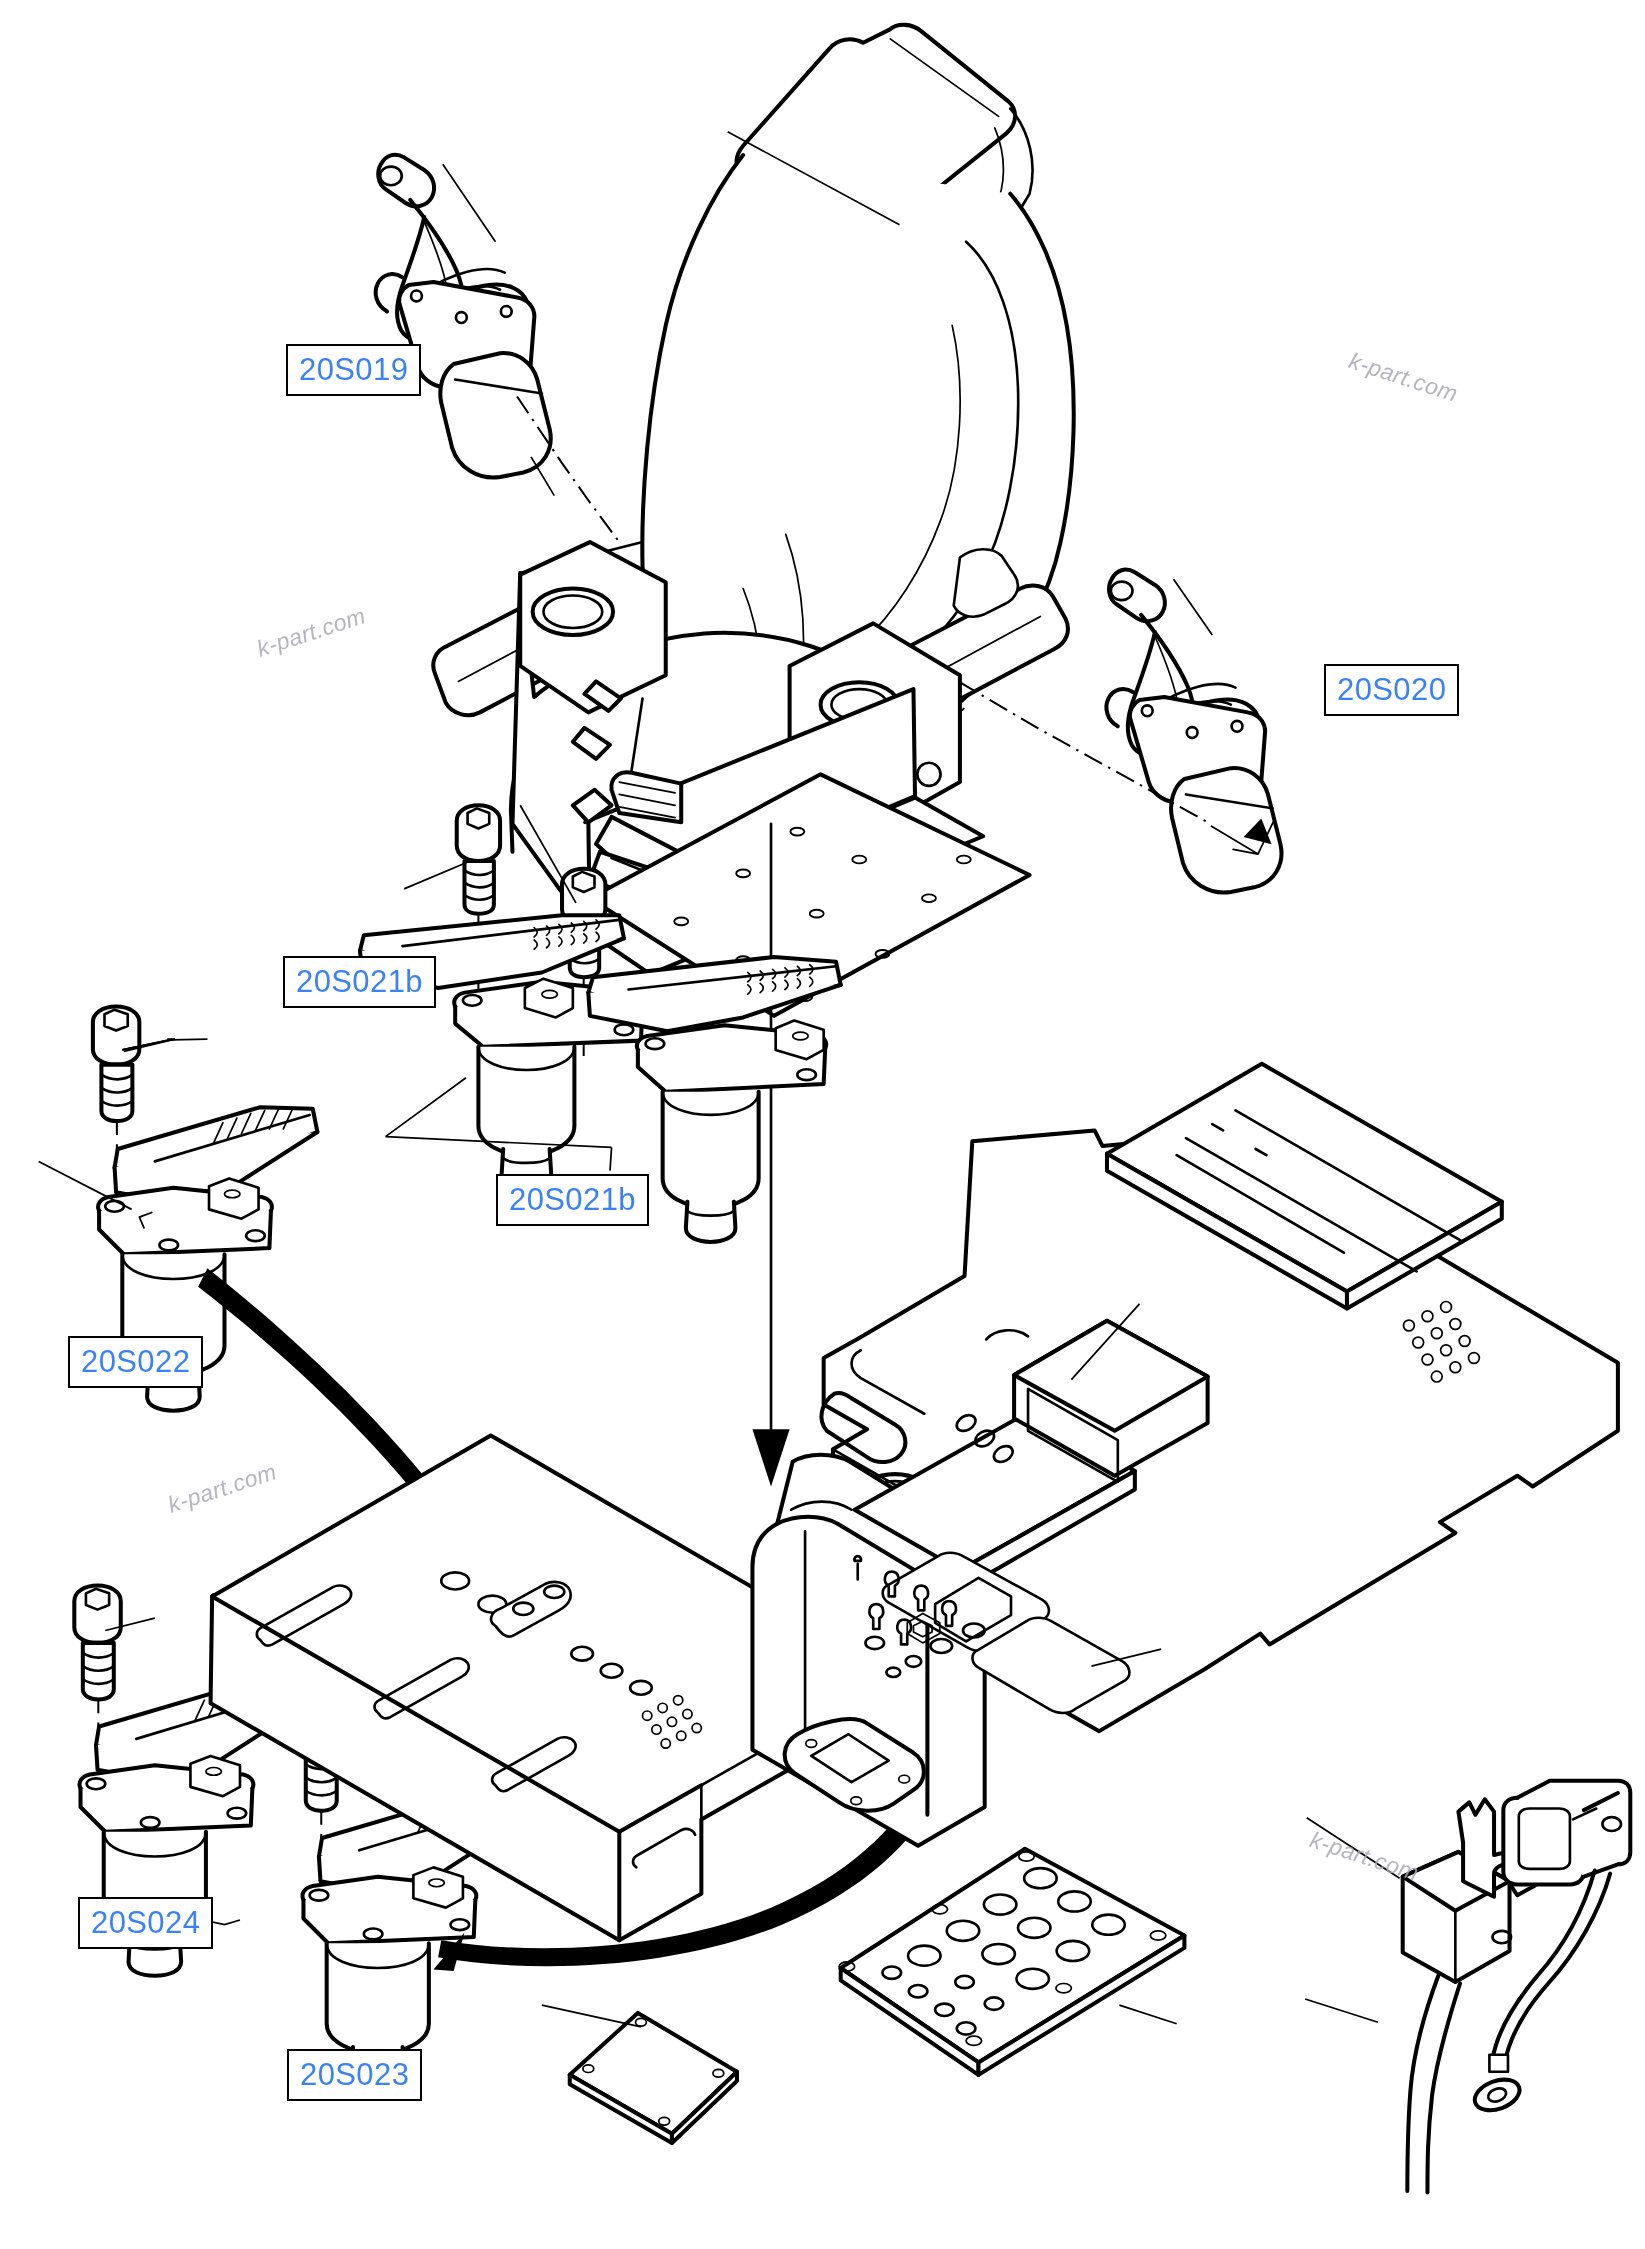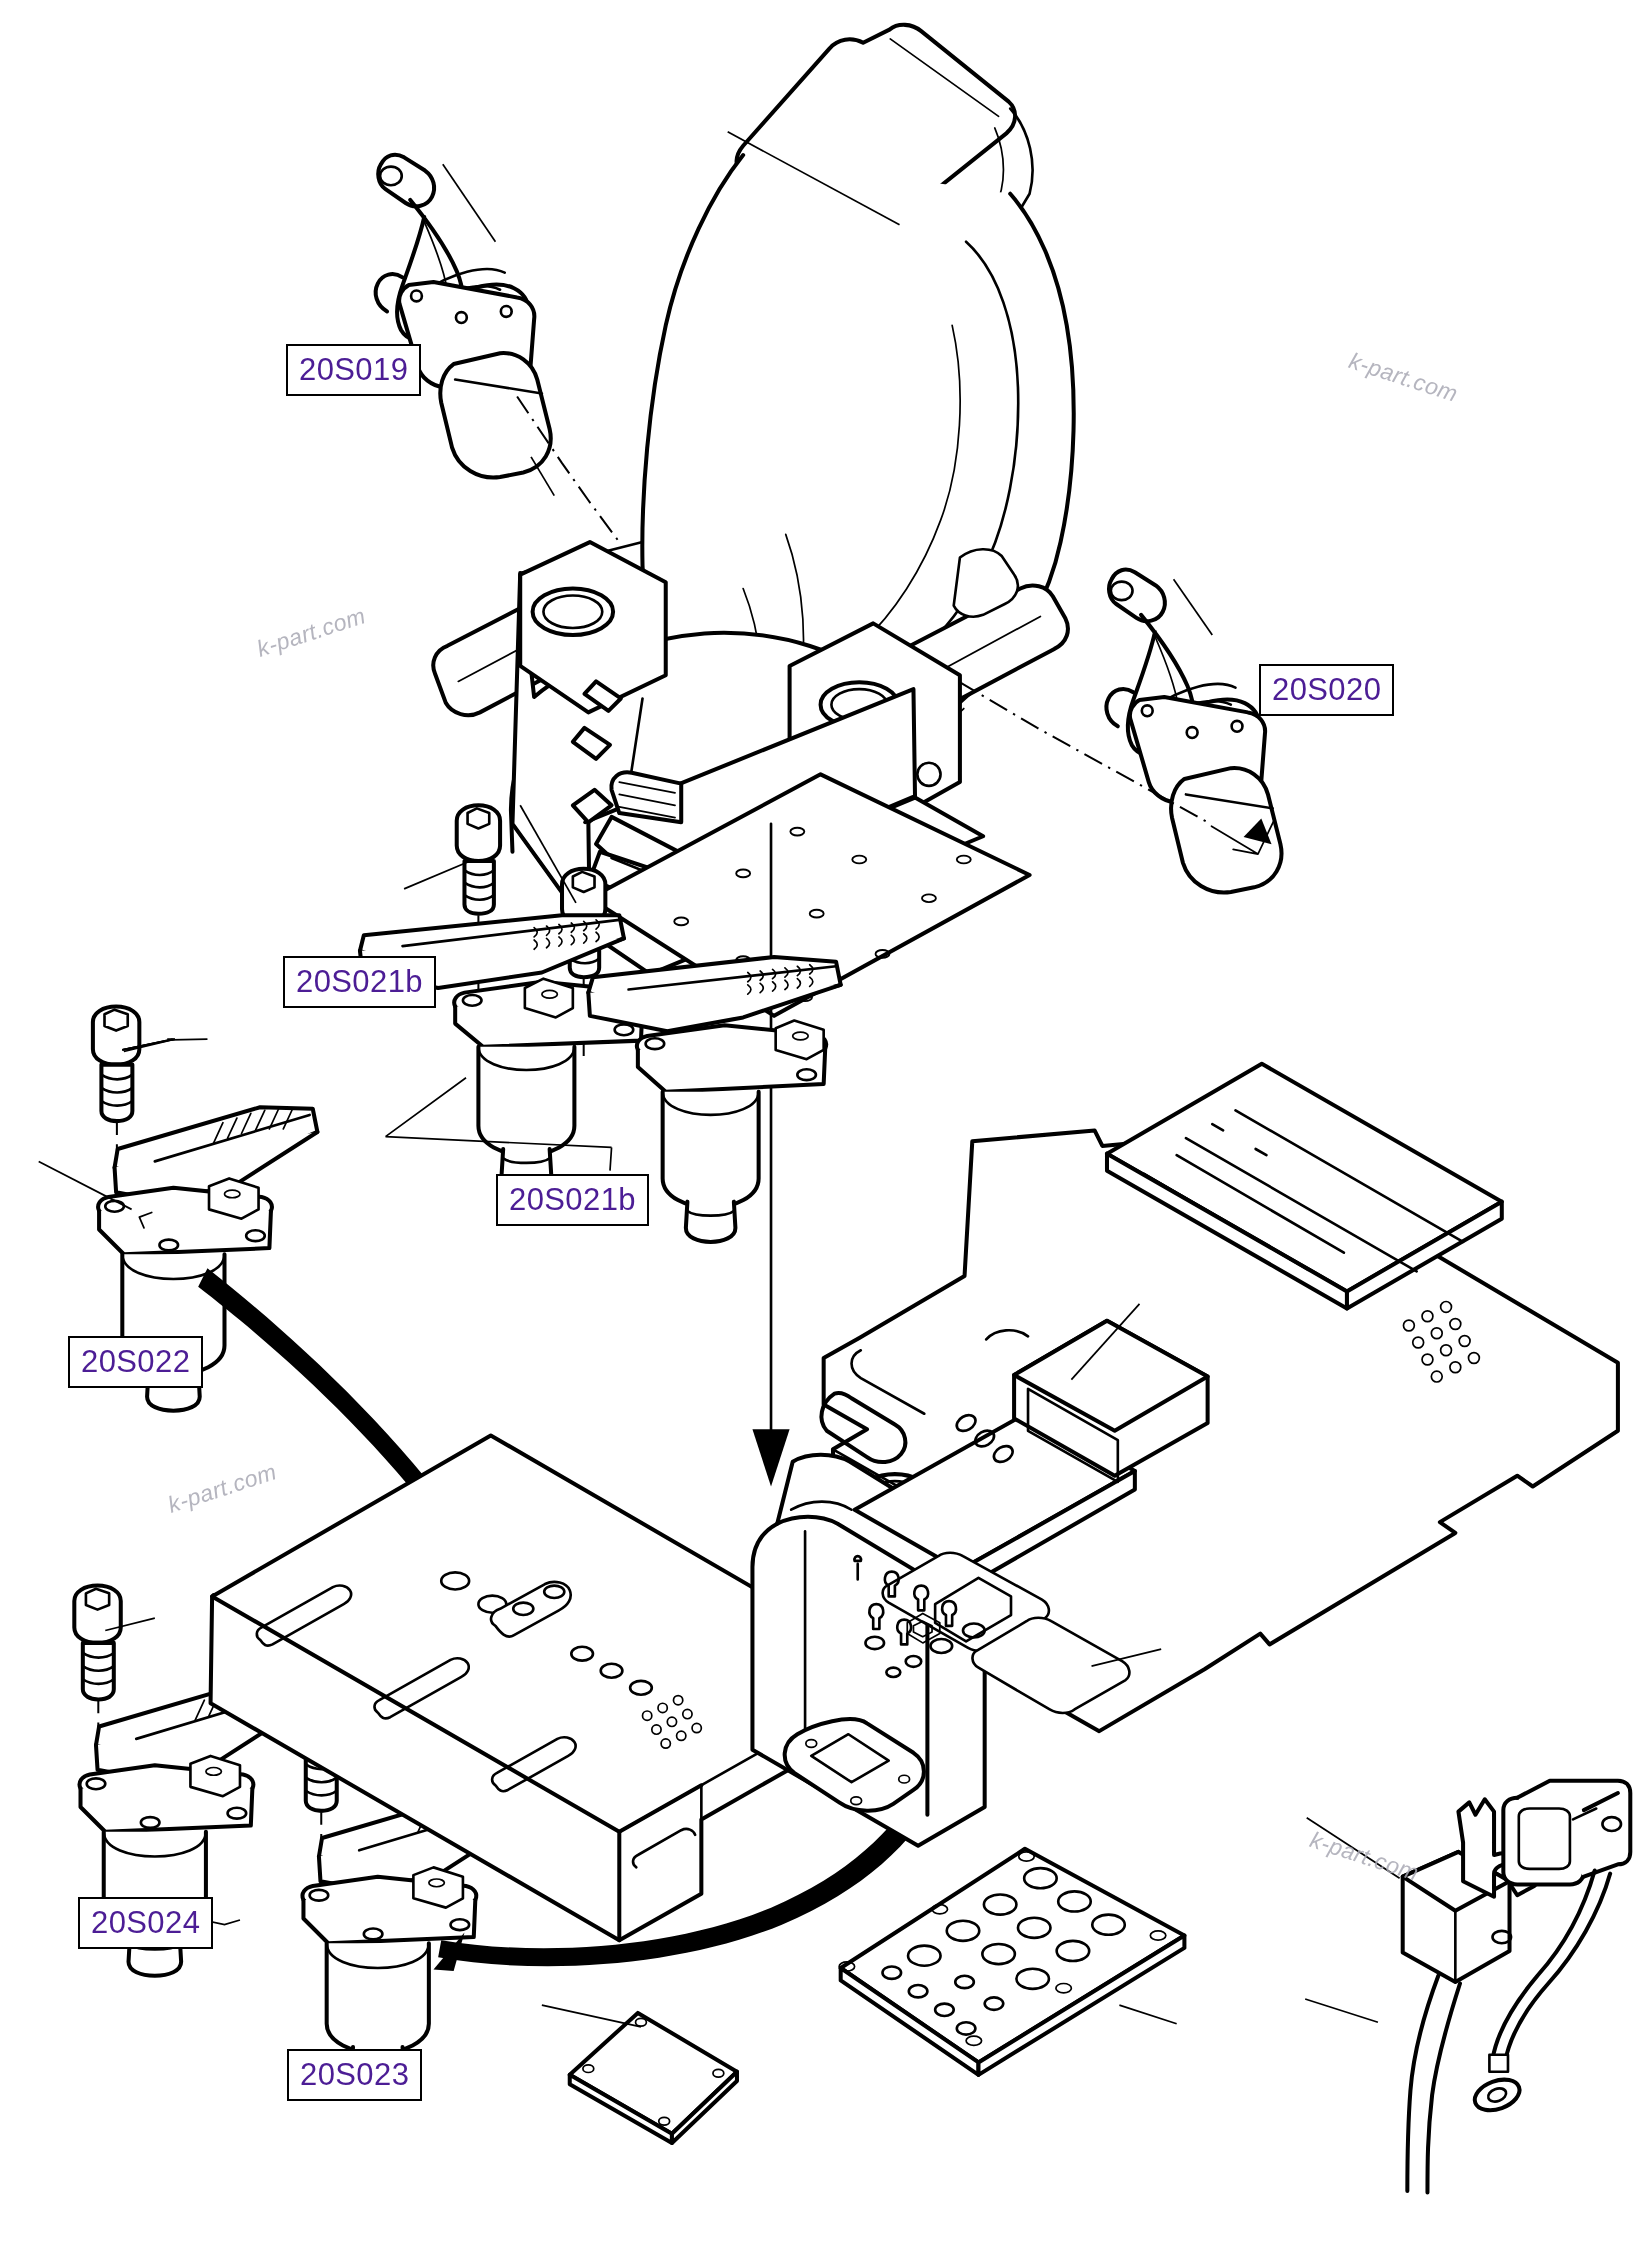--- a/index.html
+++ b/index.html
@@ -4,21 +4,21 @@
 <title>Parts Diagram</title>
 <style>
   html,body{margin:0;padding:0;background:#ffffff;}
   body{font-family:"Liberation Sans", sans-serif;}
   #stage{position:relative;width:1645px;height:2250px;background:#fff;overflow:hidden;}
   #stage svg{position:absolute;left:0;top:0;}
   .lbl{
     position:absolute;
     border:2.3px solid #000;
     background:#fff;
-    color:#4c1d95;
+    color:#3b82f6;
     font-family:"Liberation Sans", sans-serif;
     font-size:31px;
     line-height:1;
     letter-spacing:0.4px;
     padding:7.7px 11px 9.3px 11px;
     white-space:nowrap;
     box-sizing:border-box;
   }
   .wm{
     position:absolute;
@@ -624,21 +624,21 @@
     <path class="s t3" d="M2080 2420 C2066 2470 2036 2522 2000 2562 C1968 2598 1950 2632 1944 2664"></path>
     <path class="s t3" d="M2060 2416 C2046 2466 2020 2514 1986 2552 C1954 2590 1934 2624 1928 2660"></path>
     <path class="fw t2" d="M1924 2654 L1948 2654 L1948 2676 L1924 2676 Z"></path>
     <ellipse class="fw t3" cx="1934" cy="2706" rx="30" ry="18" transform="rotate(-20 1934 2706)"></ellipse>
     <ellipse class="s t2" cx="1934" cy="2706" rx="12" ry="8" transform="rotate(-20 1934 2706)"></ellipse>
   </g>
 
 </svg>
 
 <div class="lbl" style="left:286px;top:344px;">20S019</div>
-<div class="lbl" style="left:1259px;top:664px;">20S020</div>
+<div class="lbl" style="left:1324px;top:664px;">20S020</div>
 <div class="lbl" style="left:283px;top:956px;">20S021b</div>
 <div class="lbl" style="left:496px;top:1174px;">20S021b</div>
 <div class="lbl" style="left:68px;top:1336px;">20S022</div>
 <div class="lbl" style="left:43px;top:1897px;margin-left:35px;">20S024</div>
 <div class="lbl" style="left:287px;top:2049px;">20S023</div>
 
 <div class="wm" style="left:1347px;top:364px;transform:rotate(18deg);">k-part.com</div>
 <div class="wm" style="left:255px;top:619px;transform:rotate(-18deg);">k-part.com</div>
 <div class="wm" style="left:166px;top:1475px;transform:rotate(-18deg);">k-part.com</div>
 <div class="wm" style="left:1308px;top:1843px;transform:rotate(18deg);">k-part.com</div>

